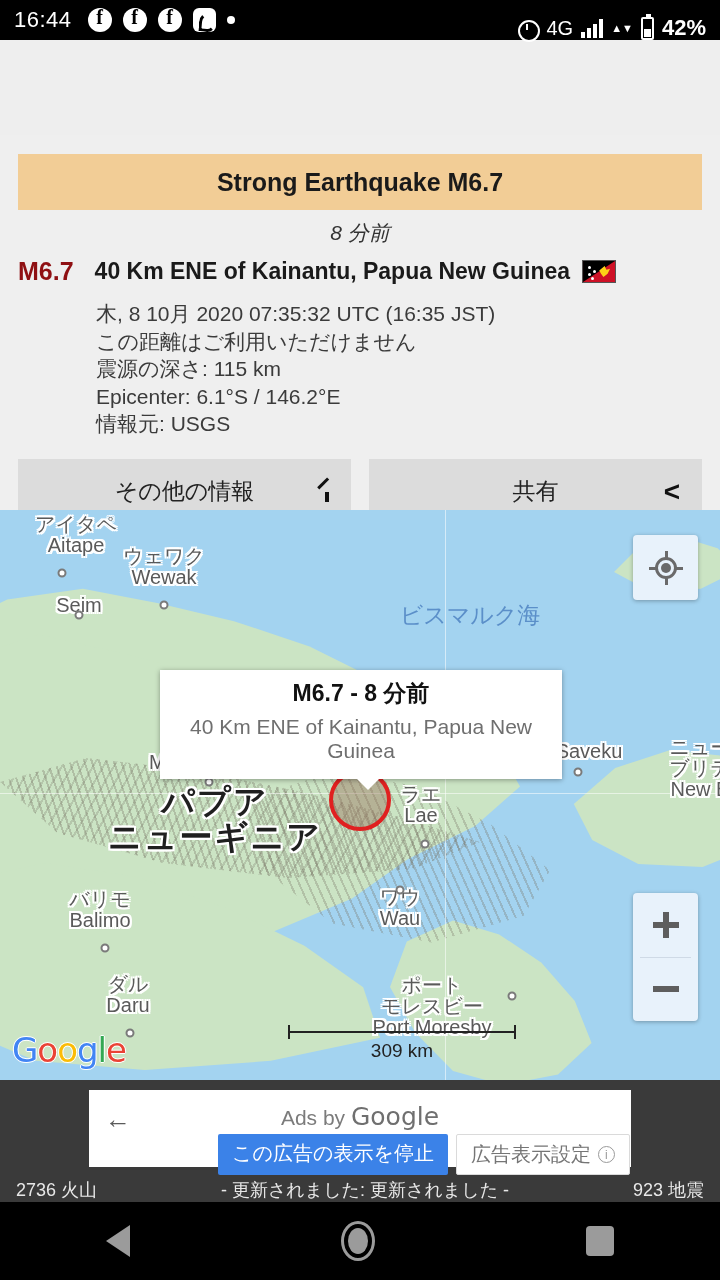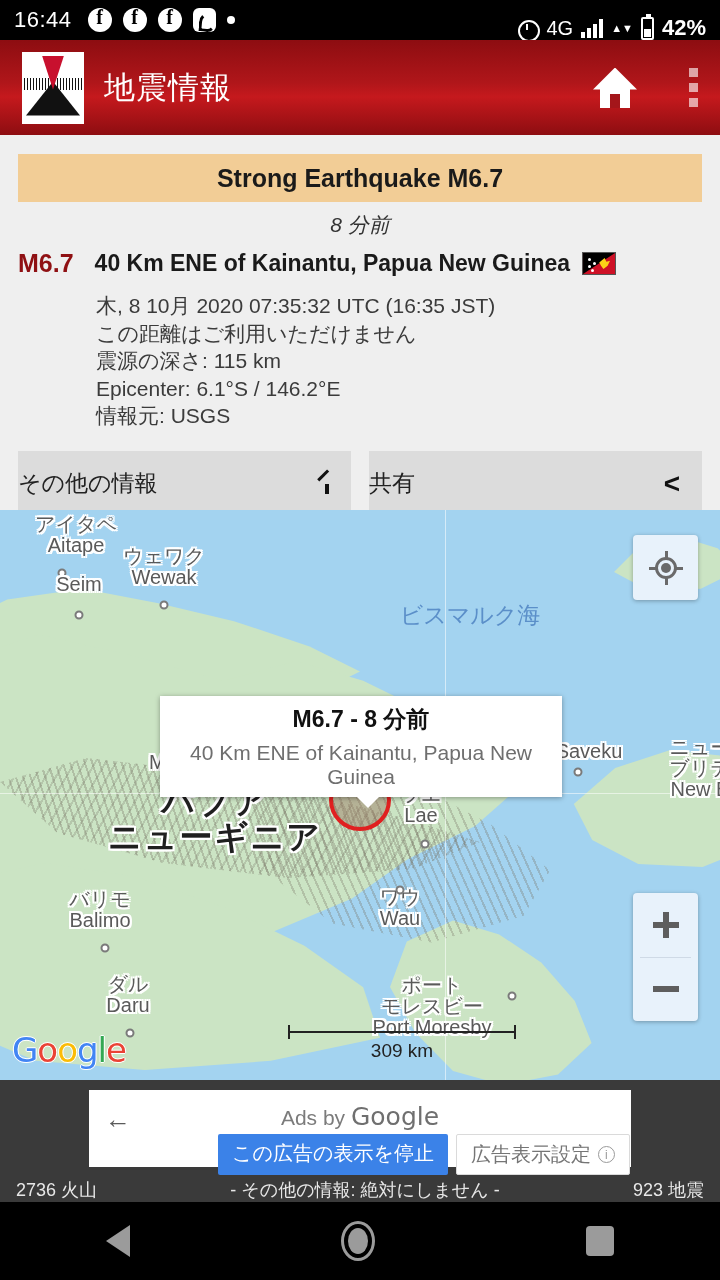--- a/index.html
+++ b/index.html
@@ -91,21 +91,21 @@
     clip-path: polygon(50% 0, 100% 100%, 0 100%);
   }
   .home-icon .body { position:absolute; top:19px; left:7px; width:30px; height:21px; background:#fff; }
   .home-icon .door { position:absolute; top:26px; left:17px; width:10px; height:14px; background:#a4161a; }
   .kebab { display:flex; flex-direction:column; gap:6px; }
   .kebab span { width: 9px; height: 9px; background: rgba(255,255,255,.62); display:block; }
 
   
   .card { position: absolute; top: 135px; left: 0; width: 720px; height: 375px; background: #efefef; }
   .banner {
-    margin: 19px 18px 0 18px; height: 48px; background: #f2cd96;
+    margin: 19px 18px 0 18px; height: 56px; background: #f2cd96;
     display: flex; align-items: center; justify-content: center;
   }
   .banner-text { font-size: 25px; font-weight: bold; color: #1a1a1a; }
   .ago { text-align: center; font-style: italic; font-size: 21px; color: #333; margin-top: 9px; }
   .headline { display:flex; align-items:center; margin: 10px 0 0 18px; }
   .mag { color: #8f1013; font-weight: bold; font-size: 25px; }
   .place { color: #1a1a1a; font-weight: bold; font-size: 23px; margin-left: 21px; }
   .flag {
     width: 34px; height: 23px; margin-left: 12px; position: relative; overflow: hidden;
     border: 1px solid #555; background: #ce1126;
@@ -113,21 +113,21 @@
   .flag .black { position:absolute; inset:0; background:#000; clip-path: polygon(0 0, 100% 0, 0 100%); }
   .flag .star { position:absolute; width:3px; height:3px; background:#fff; border-radius:50%; }
   .flag .bird {
     position:absolute; right:5px; top:5px; width:12px; height:11px; background:#fcd116;
     clip-path: polygon(10% 40%, 55% 0, 70% 35%, 100% 25%, 80% 70%, 45% 100%, 25% 70%);
   }
   .details { margin: 14px 12px 0 96px; color: #3b3b3b; font-size: 21px; line-height: 27.5px; }
   .btnrow { display:flex; gap: 18px; margin: 21px 18px 0 18px; }
   .btn {
     flex: 1 1 0; height: 66px; background: #dcdcdc;
-    display: flex; align-items: center; position: relative;
+    display: flex; align-items: center; justify-content: center; position: relative;
   }
   .btn-label { font-size: 23px; color: #222; }
   .btn .tail-icon { position: absolute; right: 22px; top: 50%; transform: translateY(-50%); }
   .ext-icon { width: 21px; height: 21px; border: 2.5px solid #111; position: relative; }
   .ext-icon::after {
     content:""; position:absolute; right:-5px; top:-6px; width:13px; height:13px;
     background:#dcdcdc; border-left:2.5px solid #dcdcdc; border-bottom:2.5px solid #dcdcdc;
   }
   .ext-icon::before {
     content:""; position:absolute; right:-3px; top:-1px; width:14px; height:2.5px;
@@ -203,22 +203,22 @@
   .city-dot {
     position:absolute; width: 9px; height: 9px; border-radius:50%;
     border: 2px solid #7a7a7a; background: #fff; transform: translate(-50%,-50%);
   }
   .epicenter {
     position: absolute; left: 360px; top: 290px; width: 62px; height: 62px;
     border: 4px solid #e02020; border-radius: 50%;
     background: rgba(150,110,85,.42); transform: translate(-50%,-50%);
   }
   .infowin {
-    position: absolute; left: 160px; top: 186px; width: 402px; background: #fff;
-    box-shadow: 0 1px 5px rgba(0,0,0,.35); padding: 8px 12px 8px 12px;
+    position: absolute; left: 160px; top: 160px; width: 402px; background: #fff;
+    box-shadow: 0 1px 5px rgba(0,0,0,.35); padding: 8px 12px 16px 12px;
   }
   .infowin .iw-title { text-align:center; font-weight: bold; font-size: 23px; color:#111; }
   .infowin .iw-sub { text-align:center; font-size: 21px; color:#6f6f6f; margin-top: 6px; }
   .infowin::after {
     content:""; position:absolute; left: 196px; bottom: -11px; width:0; height:0;
     border-left: 12px solid transparent; border-right: 12px solid transparent;
     border-top: 12px solid #fff;
   }
   .mylocation {
     position:absolute; right: 22px; top: 25px; width: 65px; height: 65px;
@@ -317,40 +317,20 @@
           <i></i>
           <i></i>
           <i></i>
         </span>
       <span class="sigarrows">▲▼</span>
       <span class="battery"></span>
       <span class="sb-battery-pct">42%</span>
     </div>
   </div>
 
-  <div class="appbar">
-    <div class="logo">
-      <div class="wave"></div>
-        <div class="mtn"></div>
-        <div class="vee"></div>
-    </div>
-    <div class="appbar-title">地震情報</div>
-    <div class="appbar-actions">
-      <div class="home-icon">
-        <div class="roof"></div>
-          <div class="body"></div>
-          <div class="door"></div>
-      </div>
-      <div class="kebab">
-        <span></span>
-          <span></span>
-          <span></span>
-      </div>
-    </div>
-  </div>
 
   <div class="card">
     <div class="banner">
       <span class="banner-text">Strong Earthquake M6.7</span>
     </div>
     <div class="ago">8 分前</div>
     <div class="headline">
       <span class="mag">M6.7</span>
       <span class="place">40 Km ENE of Kainantu, Papua New Guinea</span>
       <span class="flag">
@@ -399,21 +379,21 @@
       <span class="jp">パプア</span>
       <span class="jp">ニューギニア</span>
     </div>
 
     <div class="map-label" style="left:76px; top:25px">
       <span class="jp">アイタペ</span>
       <span class="en">Aitape</span>
     </div>
     <span class="city-dot" style="left:62px; top:63px"></span>
 
-    <div class="map-label" style="left:79px; top:74px">
+    <div class="map-label" style="left:79px; top:95px">
       <span class="en">Seim</span>
     </div>
     <span class="city-dot" style="left:79px; top:105px"></span>
 
     <div class="map-label" style="left:164px; top:57px">
       <span class="jp">ウェワク</span>
       <span class="en">Wewak</span>
     </div>
     <span class="city-dot" style="left:164px; top:95px"></span>
 
@@ -516,21 +496,21 @@
         <div class="ad-btn-white">
           <span>広告表示設定</span>
           <span class="info-circle">i</span>
         </div>
       </div>
     </div>
   </div>
 
   <div class="botstrip">
     <span>2736 火山</span>
-    <span class="center">- その他の情報: 絶対にしません -</span>
+    <span class="center">- 更新されました: 更新されました -</span>
     <span>923 地震</span>
   </div>
 
   <div class="navbar">
     <div class="nav-back"></div>
     <div class="nav-home">
         <i></i>
       </div>
     <div class="nav-recent"></div>
   </div>

